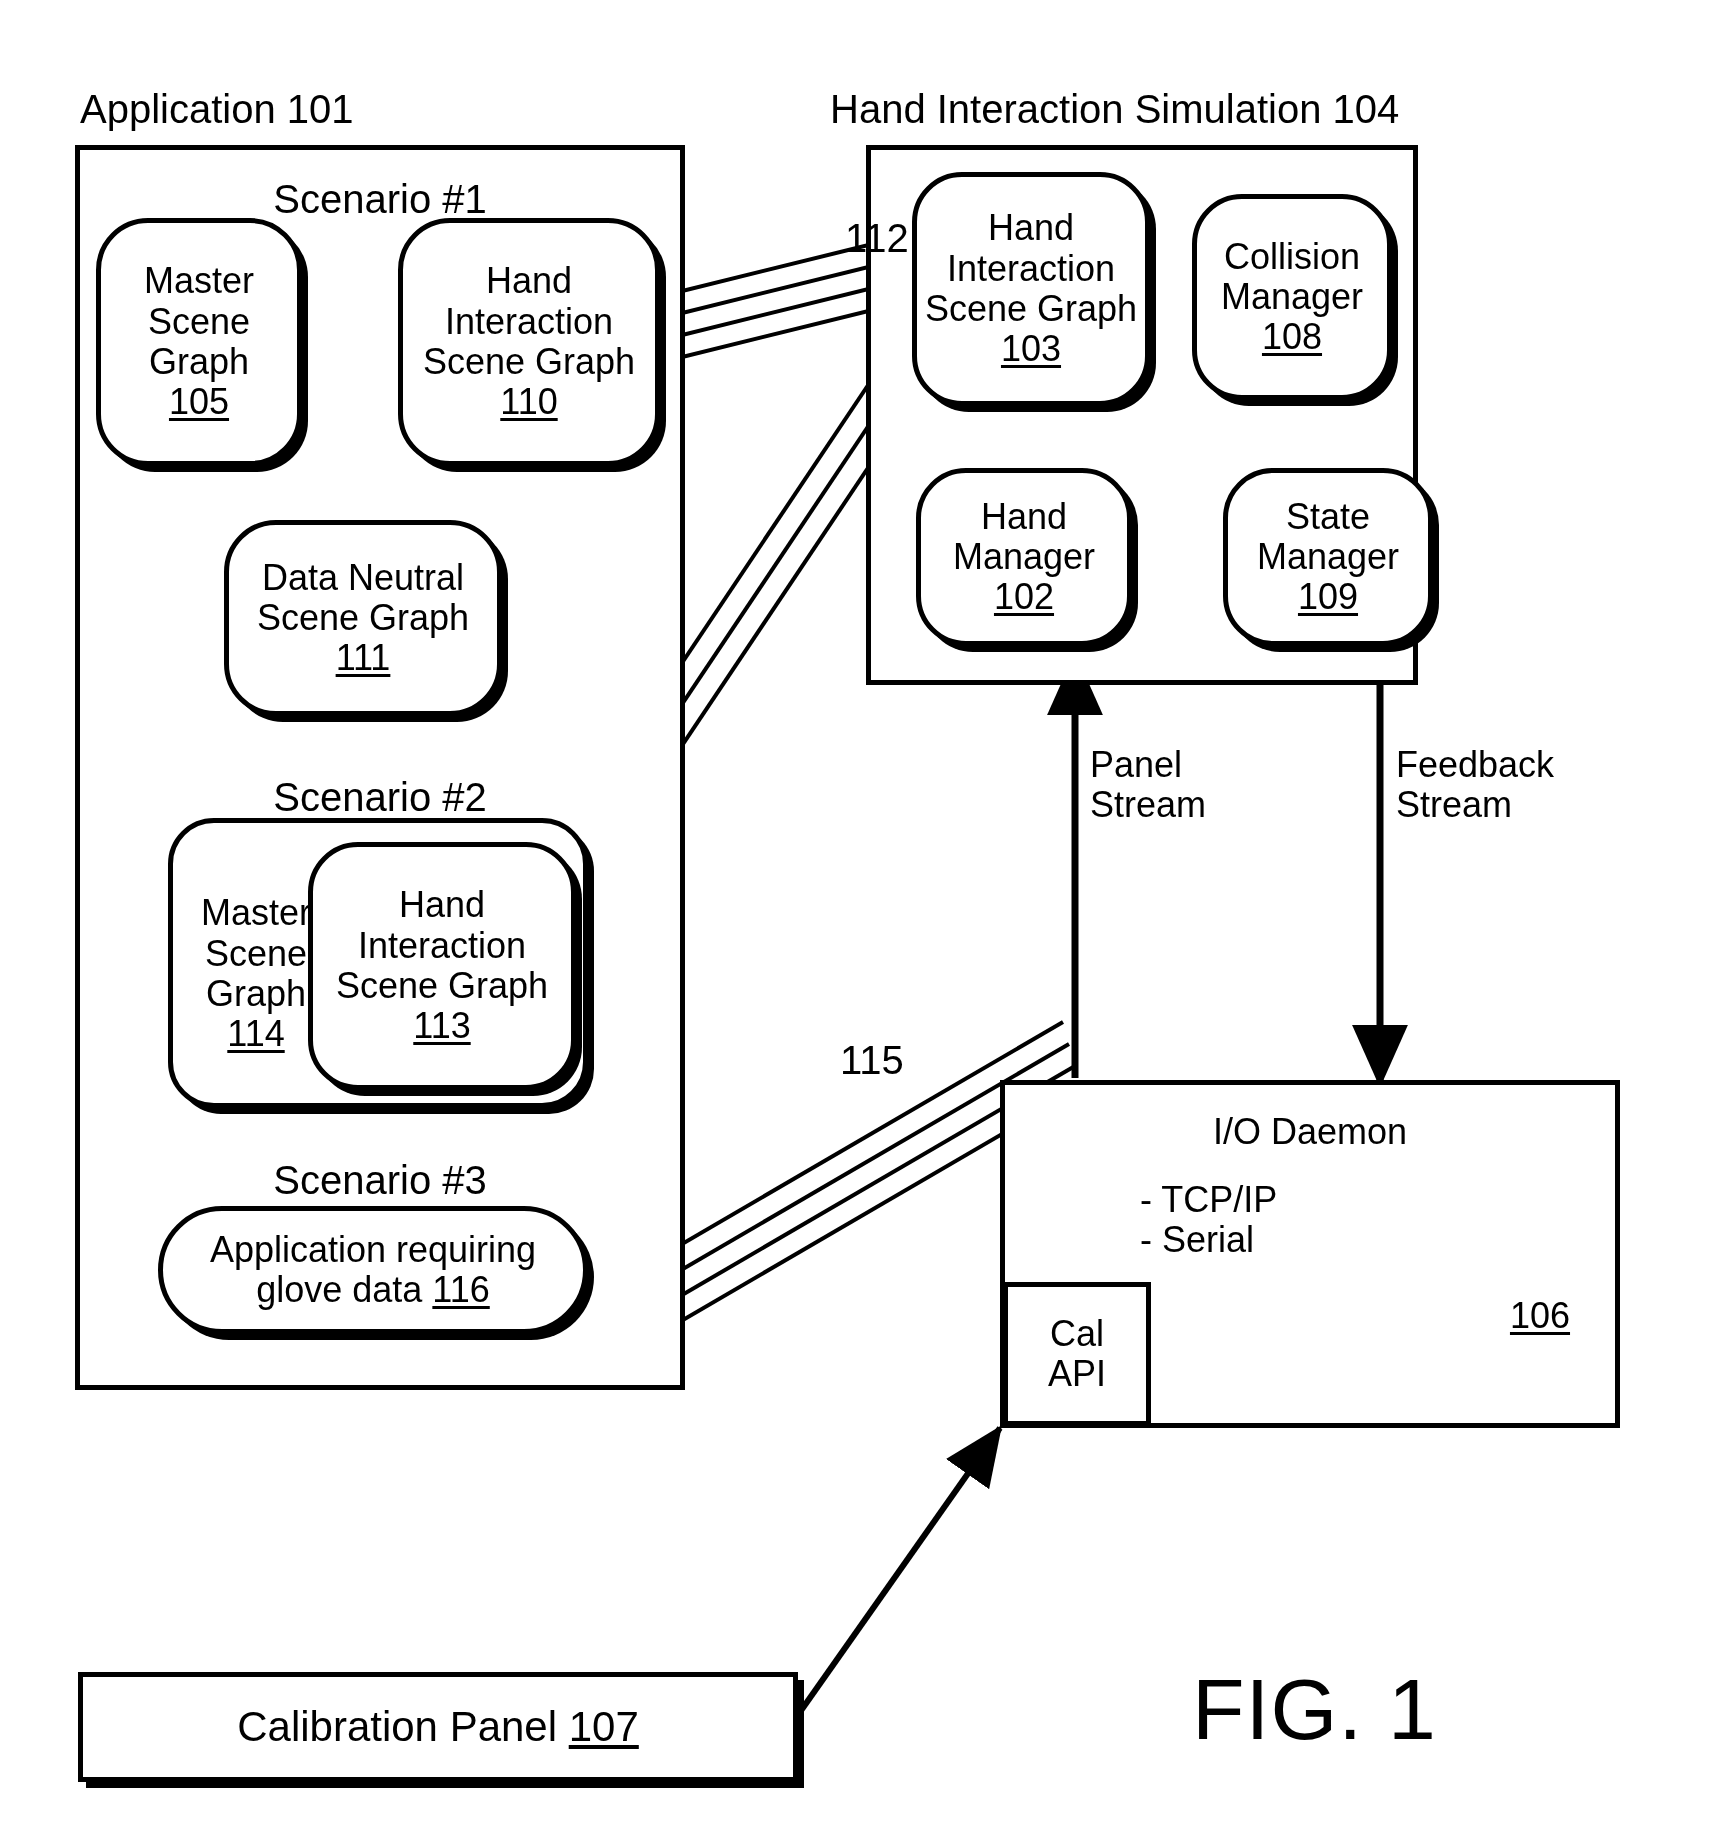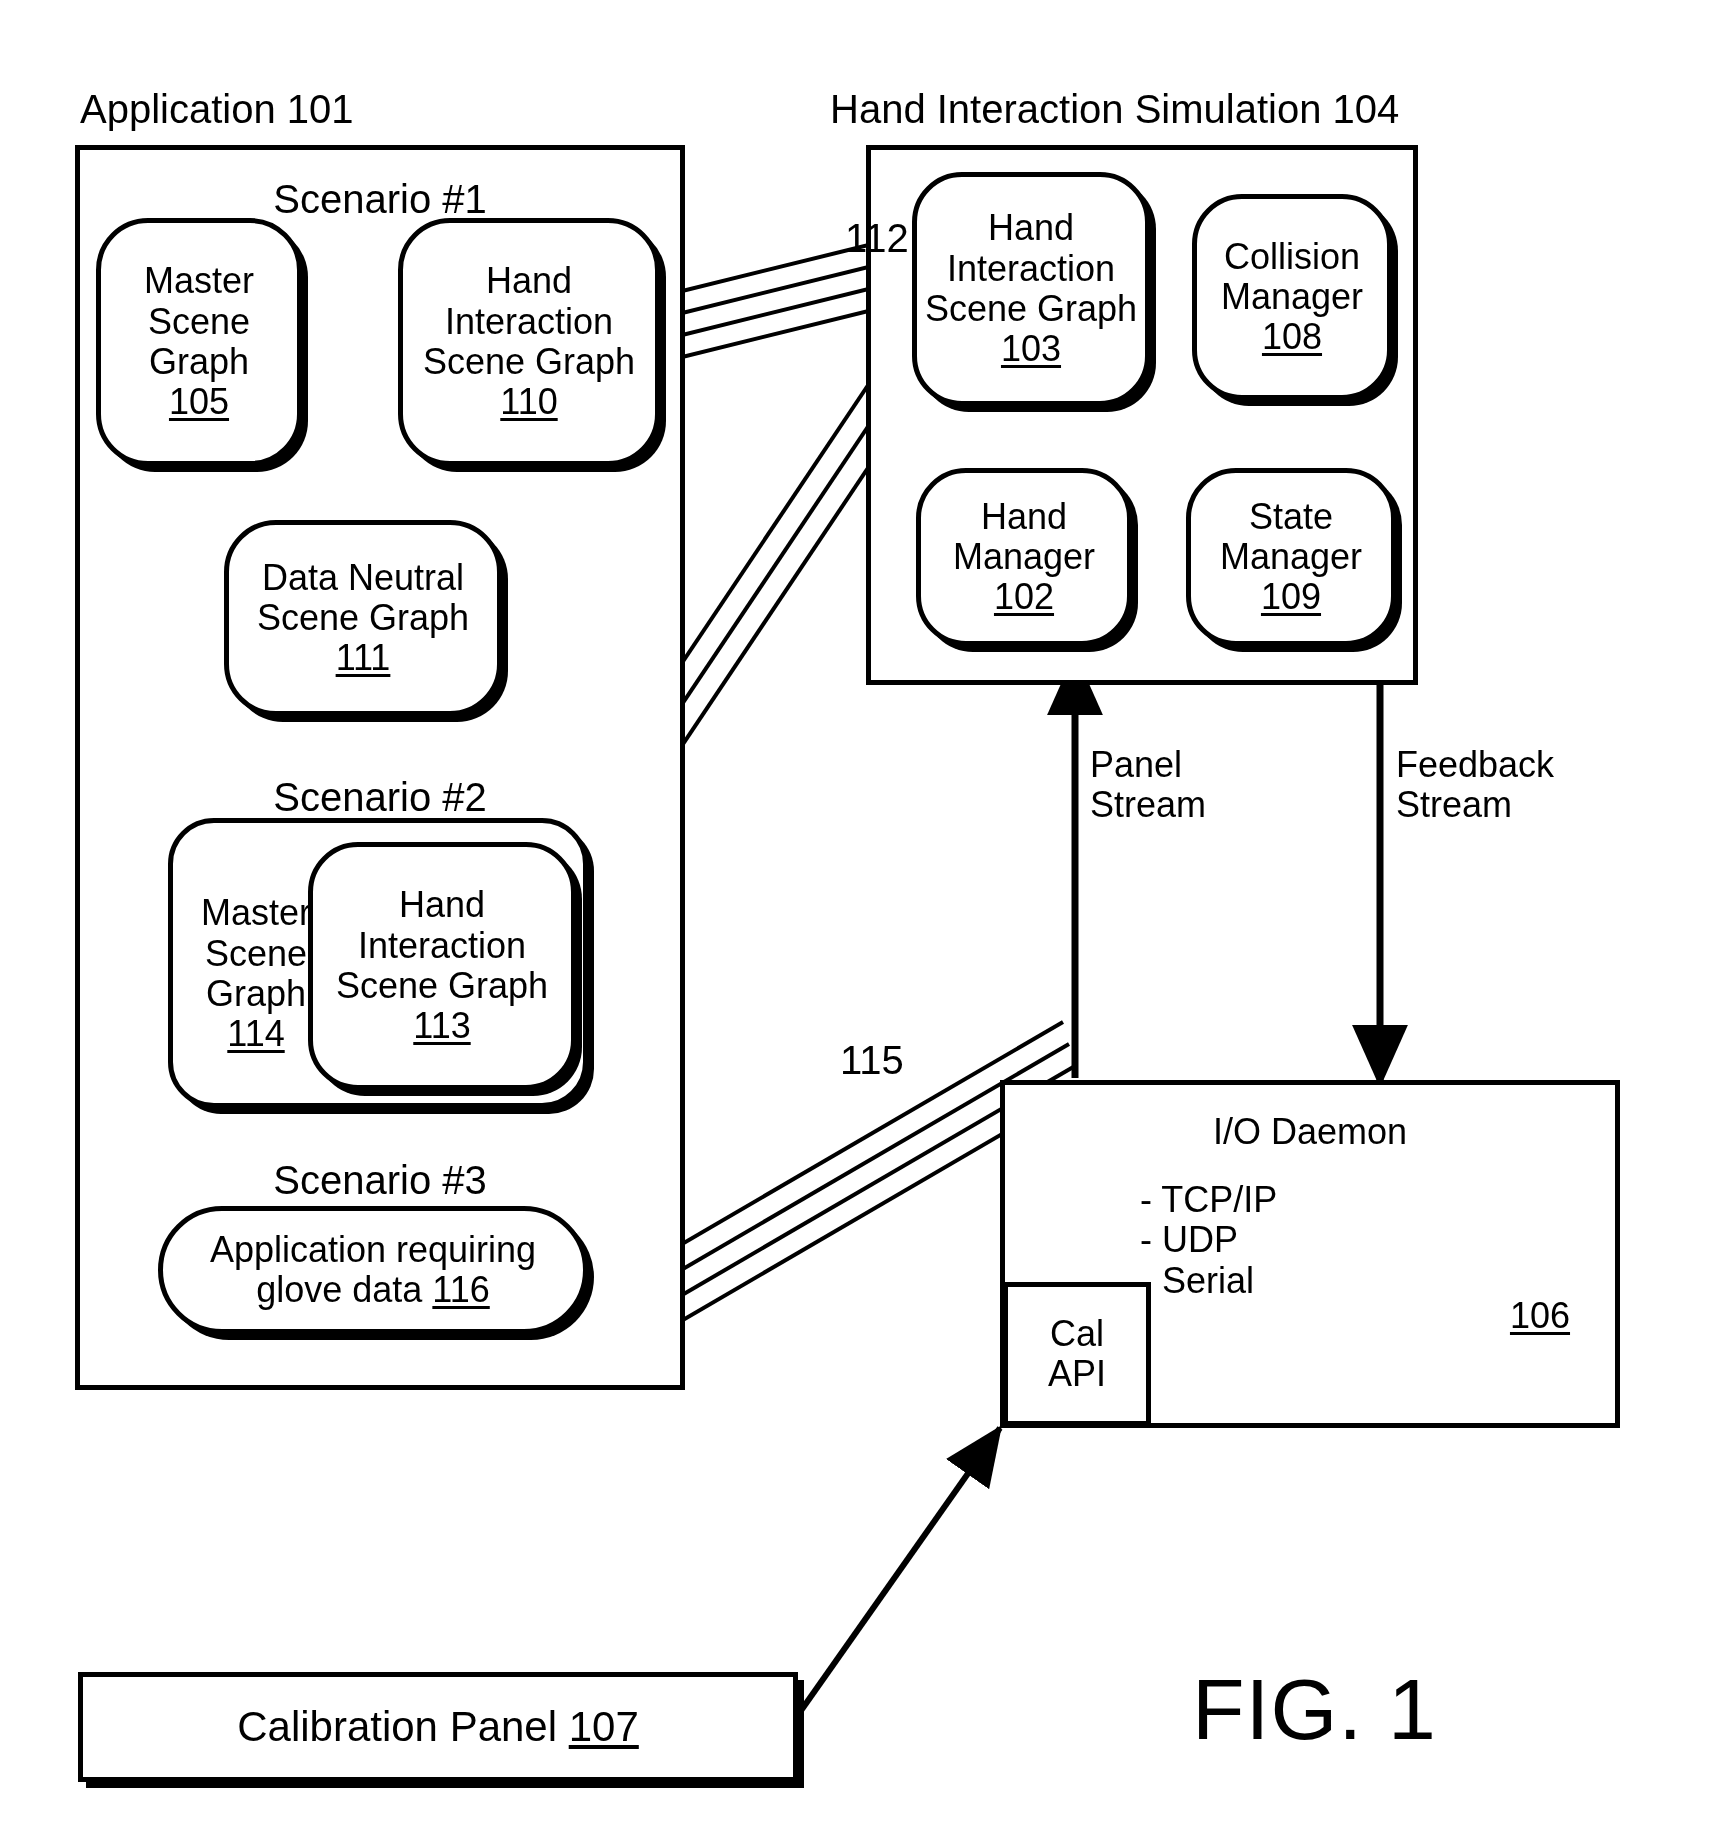--- a/index.html
+++ b/index.html
@@ -171,21 +171,21 @@
 </div>
 
 <div class="abs rrect shadow cell" style="left:916px;top:468px;width:216px;height:178px;border-radius:50px;">
   <div class="lbl">
     <div>Hand</div>
     <div>Manager</div>
     <div class="num">102</div>
   </div>
 </div>
 
-<div class="abs rrect shadow cell" style="left:1186px;top:468px;width:210px;height:178px;border-radius:50px;">
+<div class="abs rrect shadow cell" style="left:1223px;top:468px;width:210px;height:178px;border-radius:50px;">
   <div class="lbl">
     <div>State</div>
     <div>Manager</div>
     <div class="num">109</div>
   </div>
 </div>
 
 <div class="abs lbl" style="left:1090px;top:745px;width:230px;text-align:left;">
   <div>Panel</div>
   <div>Stream</div>
@@ -195,21 +195,20 @@
   <div>Feedback</div>
   <div>Stream</div>
 </div>
 
 <div class="abs rect" style="left:1000px;top:1080px;width:620px;height:348px;"></div>
 
 <div class="abs lbl" style="left:1050px;top:1112px;width:520px;">I/O Daemon</div>
 
 <div class="abs lbl" style="left:1140px;top:1180px;width:330px;text-align:left;">
   <div>- TCP/IP</div>
-  <div>- UDP</div>
   <div>- Serial</div>
 </div>
 
 <div class="abs lbl num" style="left:1480px;top:1296px;width:120px;">106</div>
 
 <div class="abs rect cell" style="left:1003px;top:1282px;width:148px;height:144px;">
   <div class="lbl">
     <div>Cal</div>
     <div>API</div>
   </div>

